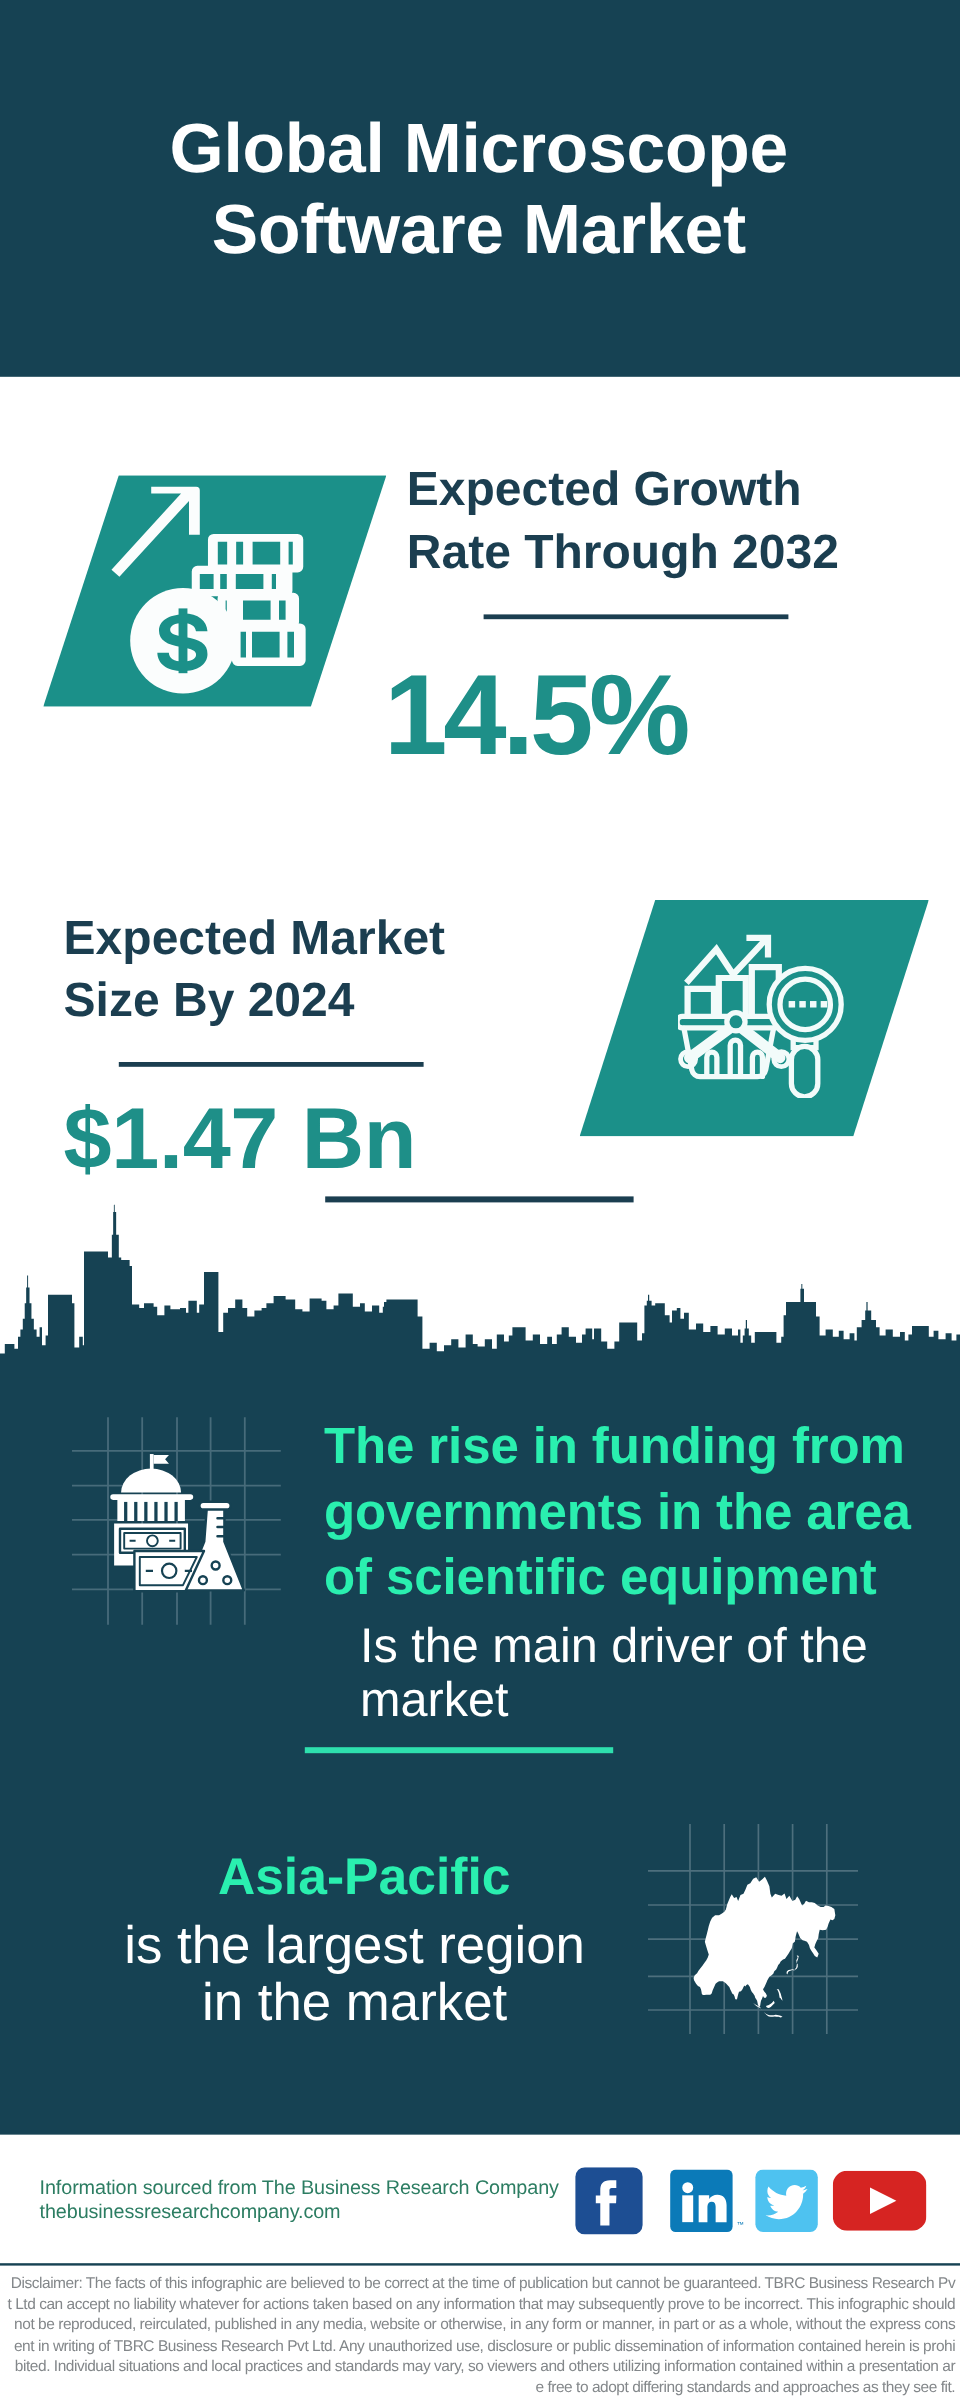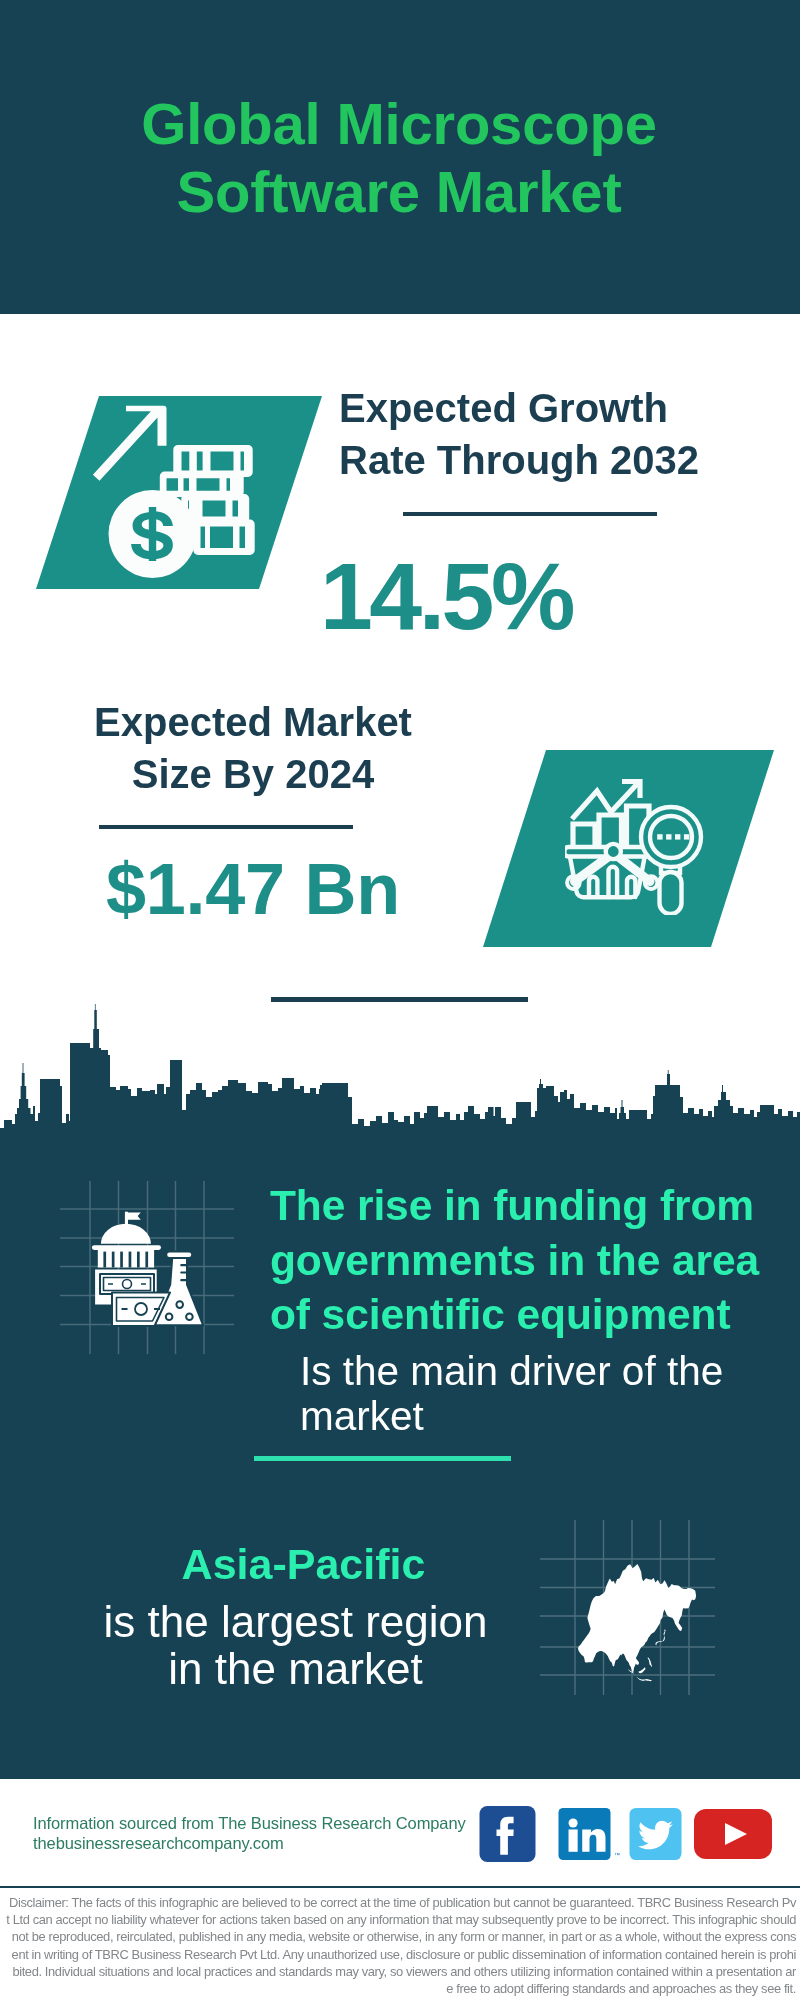--- a/index.html
+++ b/index.html
@@ -13,41 +13,41 @@
   }
   .page{position:relative;width:800px;height:2000px;overflow:hidden}
 
   
   .header{
     position:absolute;left:0;top:0;width:800px;height:314px;
     background:#164253;
   }
   .header-title{
     position:absolute;left:-1px;top:90px;width:800px;
-    text-align:center;color:#22c55e;
+    text-align:center;color:#ffffff;
     font-size:58px;font-weight:bold;line-height:1.175;
     letter-spacing:-0.2px;
   }
 
   .para-1{
     position:absolute;left:36px;top:396px;width:286px;height:193px;
     background:#1b9089;
     -webkit-clip-path:polygon(63px 0,286px 0,223px 193px,0 193px);
     clip-path:polygon(63px 0,286px 0,223px 193px,0 193px);
   }
   .icon-money{position:absolute;left:90px;top:395px;width:175px;height:190px}
   .s1-text{position:absolute;left:339px;top:382px;width:400px;}
   .s1-title{color:#1b3e50;font-size:40px;font-weight:bold;line-height:1.3}
   .rule{position:absolute;height:4px;background:#1b3e50;width:254px}
   .s1-text .rule{left:64px;top:130px}
   .s2-text .rule{left:46px;top:129px}
   .s1-value{position:absolute;left:-19px;top:167px;width:400px;color:#1e8f88;font-size:95px;font-weight:bold;line-height:1;letter-spacing:-3.5px}
 
   
-  .s2-text{position:absolute;left:53px;top:696px;width:400px;text-align:center}
+  .s2-text{position:absolute;left:53px;top:756px;width:400px;}
   .s2-title{color:#1b3e50;font-size:40px;font-weight:bold;line-height:1.3}
   .s2-value{position:absolute;left:0px;top:157px;width:400px;color:#1e8f88;font-size:72px;font-weight:bold;line-height:1;letter-spacing:-0.3px}
   .para-2{
     position:absolute;left:483px;top:750px;width:291px;height:197px;
     background:#1b9089;
     -webkit-clip-path:polygon(63px 0,291px 0,228px 197px,0 197px);
     clip-path:polygon(63px 0,291px 0,228px 197px,0 197px);
   }
   .icon-market{position:absolute;left:565px;top:765px;width:145px;height:150px}
   .rule-mid{position:absolute;left:271px;top:997px;width:257px;height:5px;background:#1b3e50}

